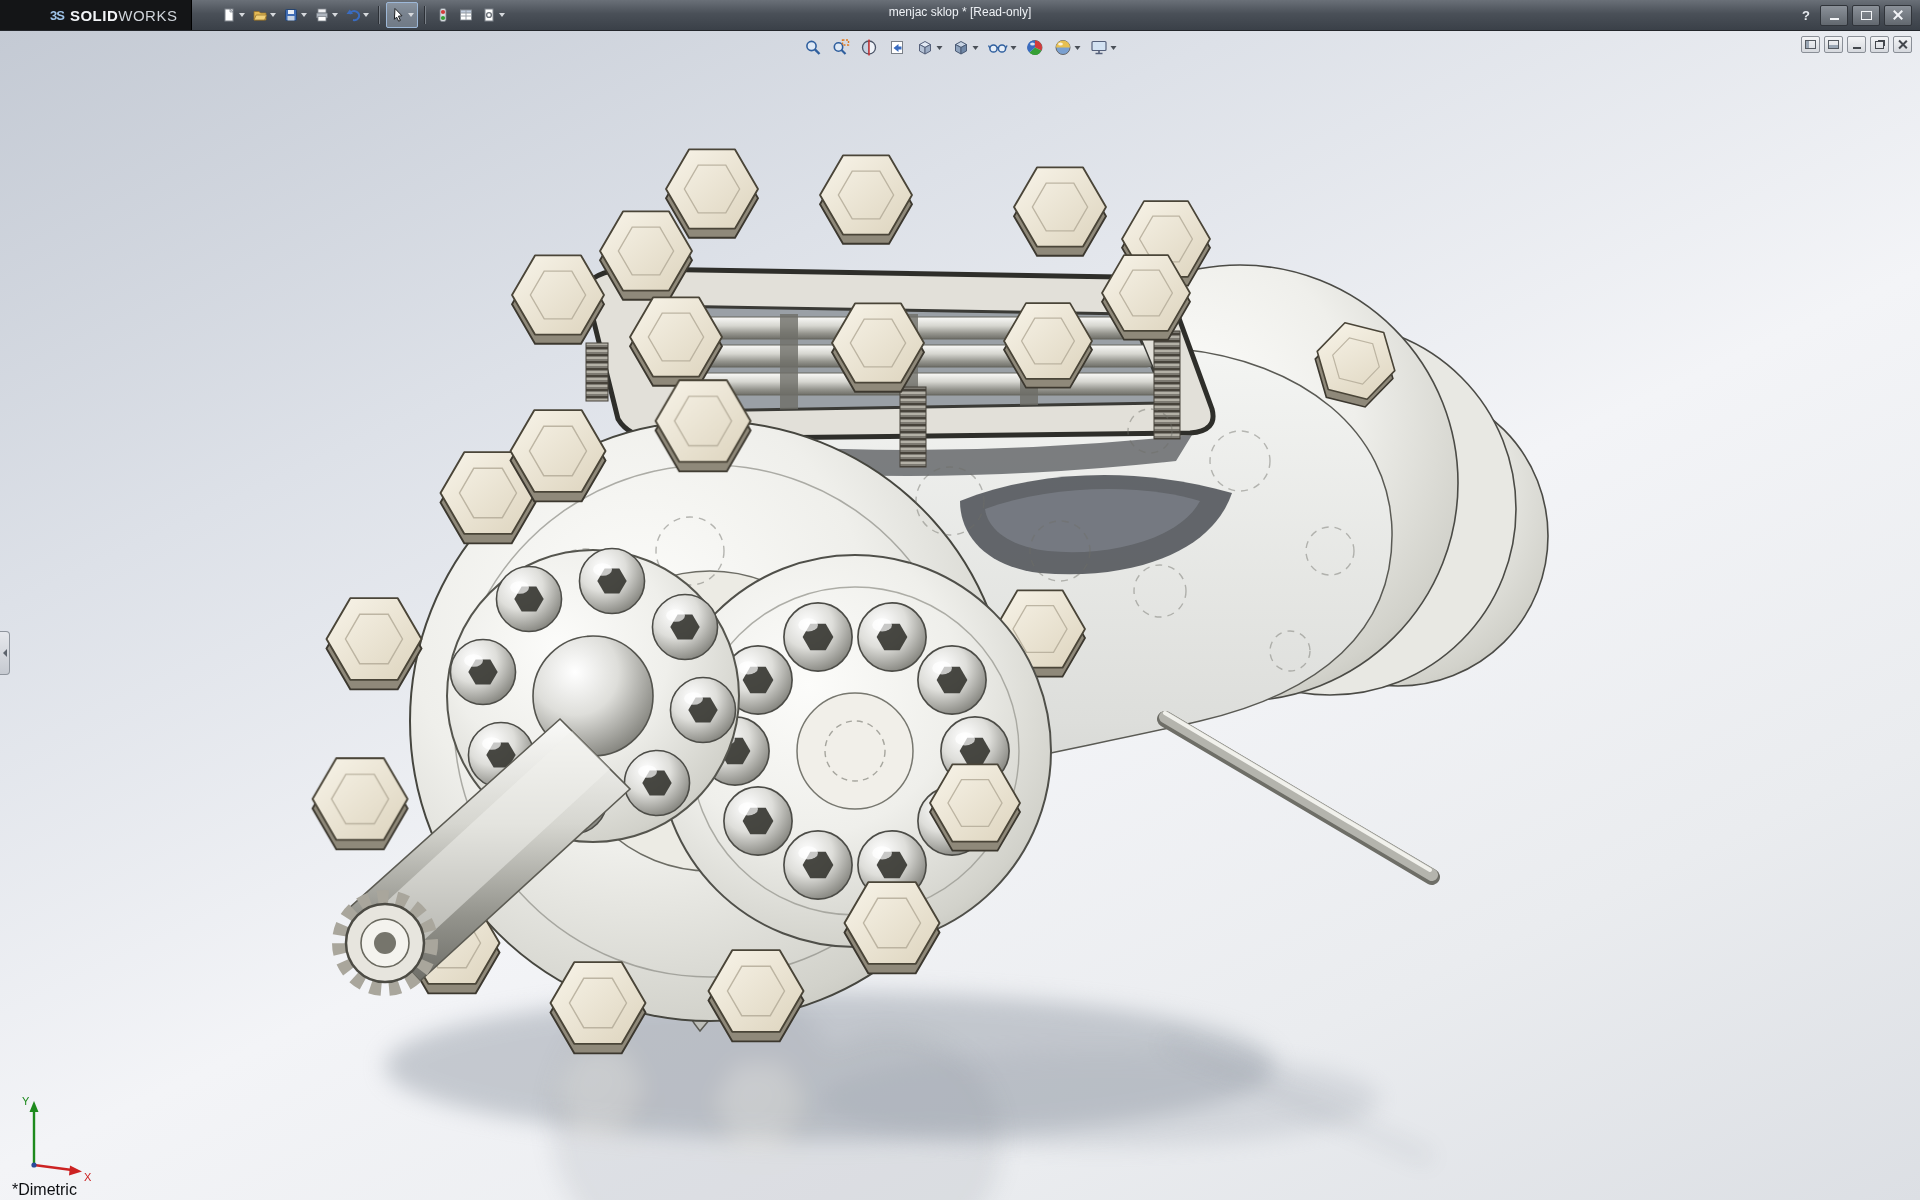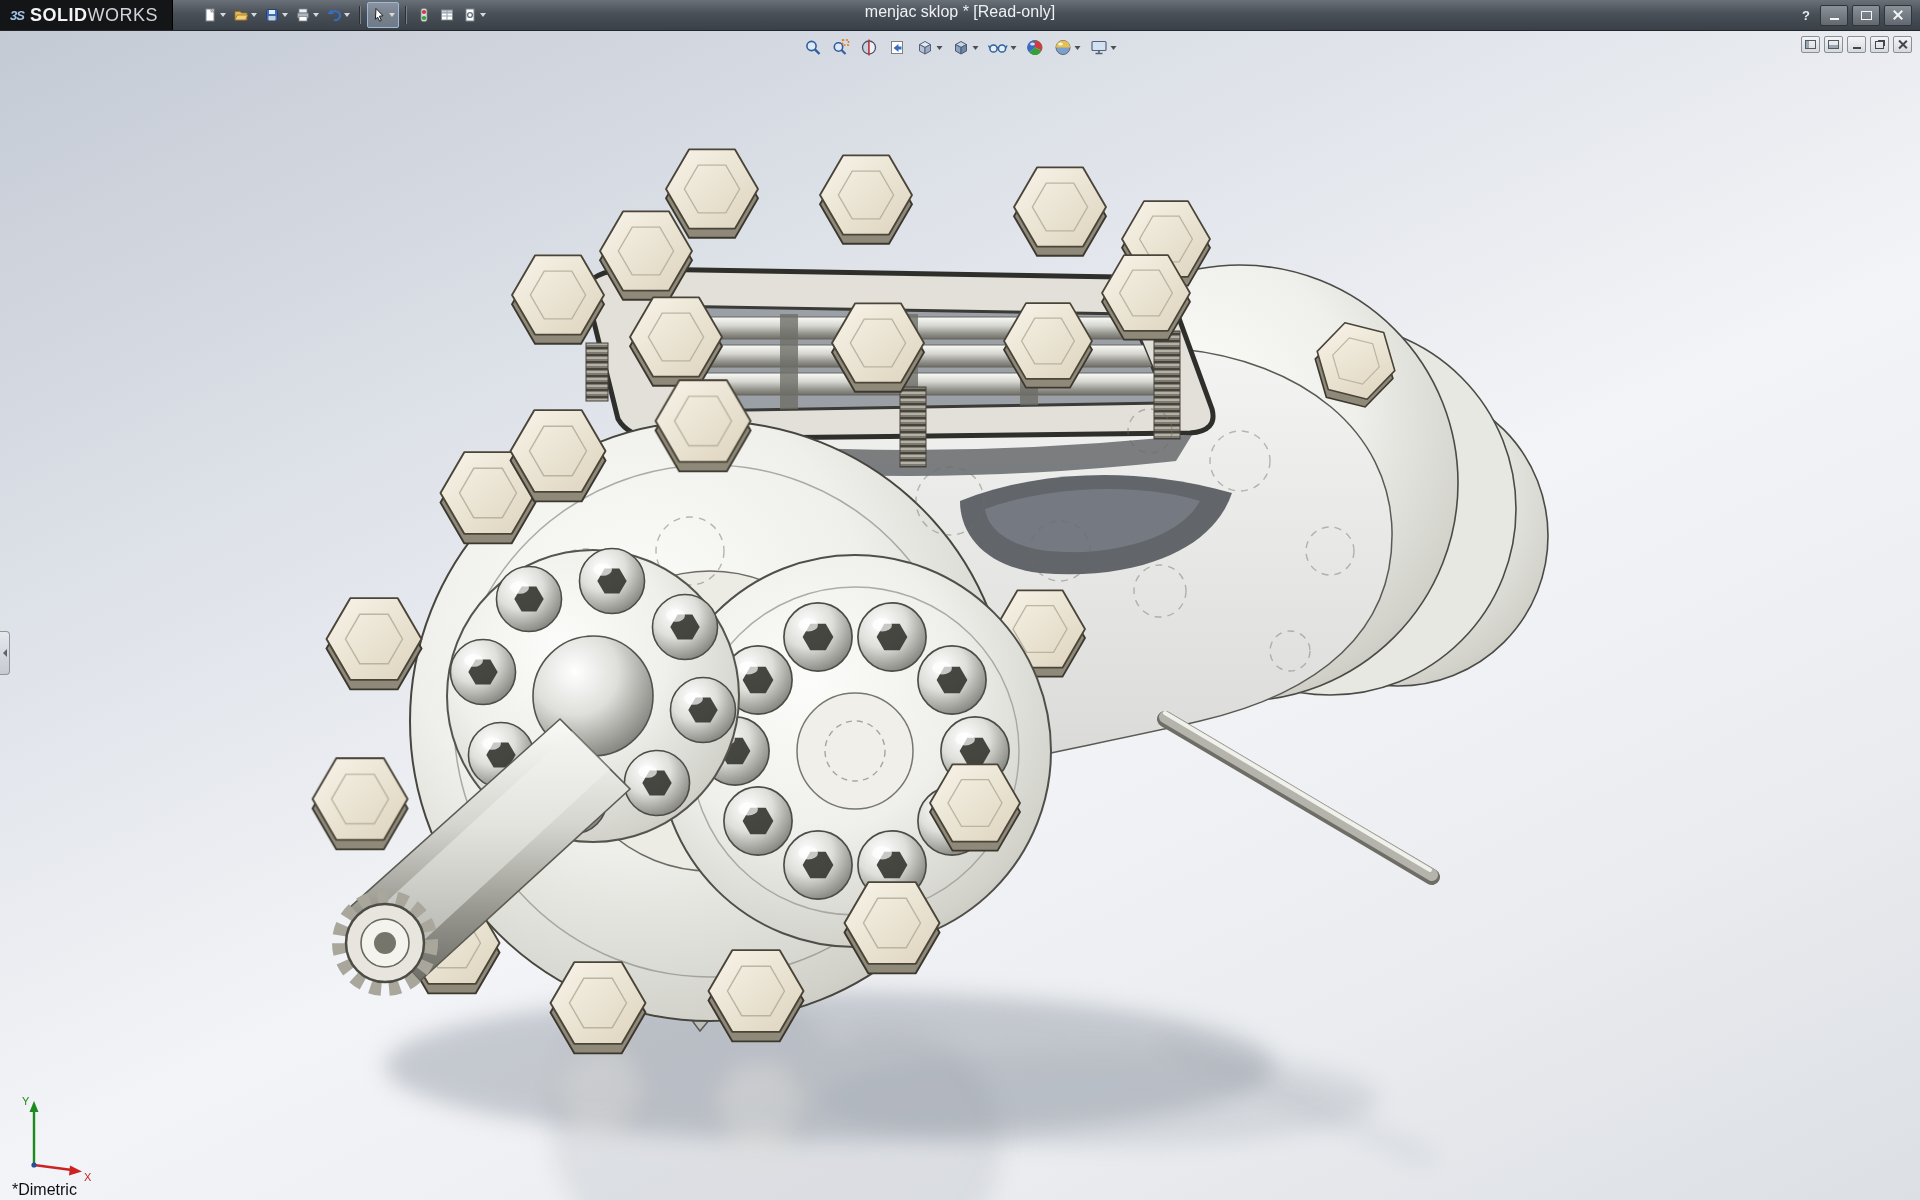--- a/index.html
+++ b/index.html
@@ -14,37 +14,37 @@
     position:relative;height:30px;
     background:linear-gradient(#6a7078,#4a5058 45%,#3a4048);
     border-bottom:1px solid #23262b;
     display:flex;align-items:center;
   }
   .logo-block{
     height:100%;display:flex;align-items:center;gap:6px;
     background:#141517;padding:0 14px 0 10px;border-right:1px solid #000;
   }
   .logo-mark{
-    color:#9fc3e8;font-weight:bold;font-style:italic;font-size:13px;letter-spacing:-1px;
-  }
-  .brand{color:#f2f4f7;font-size:18px;letter-spacing:.5px;}
+    color:#9fc3e8;font-weight:bold;font-size:13px;letter-spacing:-1px;margin-left:40px;
+  }
+  .brand{color:#f2f4f7;font-size:15px;letter-spacing:.5px;}
   .brand .solid{font-weight:bold;}
   .brand .works{font-weight:normal;color:#cfd4da;}
   .tb-toolbar{display:flex;align-items:center;margin-left:26px;gap:1px;}
   .tb-btn{
     display:flex;align-items:center;justify-content:center;gap:1px;
     height:24px;padding:0 3px;border-radius:2px;
   }
   .tb-btn.active{background:rgba(210,225,245,.35);border:1px solid #9db8d8;}
   .caret{width:0;height:0;border-left:3px solid transparent;border-right:3px solid transparent;border-top:4px solid #d6d9dd;margin-left:1px;}
   .tb-sep{width:1px;height:18px;background:#2c3036;border-right:1px solid #7a8088;margin:0 5px;}
   .tb-title{
     position:absolute;left:50%;top:0;transform:translateX(-50%);
     height:24px;display:flex;align-items:center;
-    color:#eef1f5;font-size:16px;white-space:nowrap;
+    color:#eef1f5;font-size:12px;white-space:nowrap;
   }
   .tb-right{margin-left:auto;display:flex;align-items:center;gap:4px;padding-right:8px;}
   .help-btn{color:#e8ebf0;font-size:13px;font-weight:bold;padding:0 6px;}
   .win-btn{
     width:26px;height:19px;border:1px solid #30343a;border-radius:2px;
     background:linear-gradient(#8b9199,#62686f);
     display:flex;align-items:center;justify-content:center;position:relative;
   }
   .win-min-glyph{width:9px;height:2px;background:#f2f4f7;margin-top:8px;}
   .win-max-glyph{width:9px;height:7px;border:1.5px solid #f2f4f7;}

